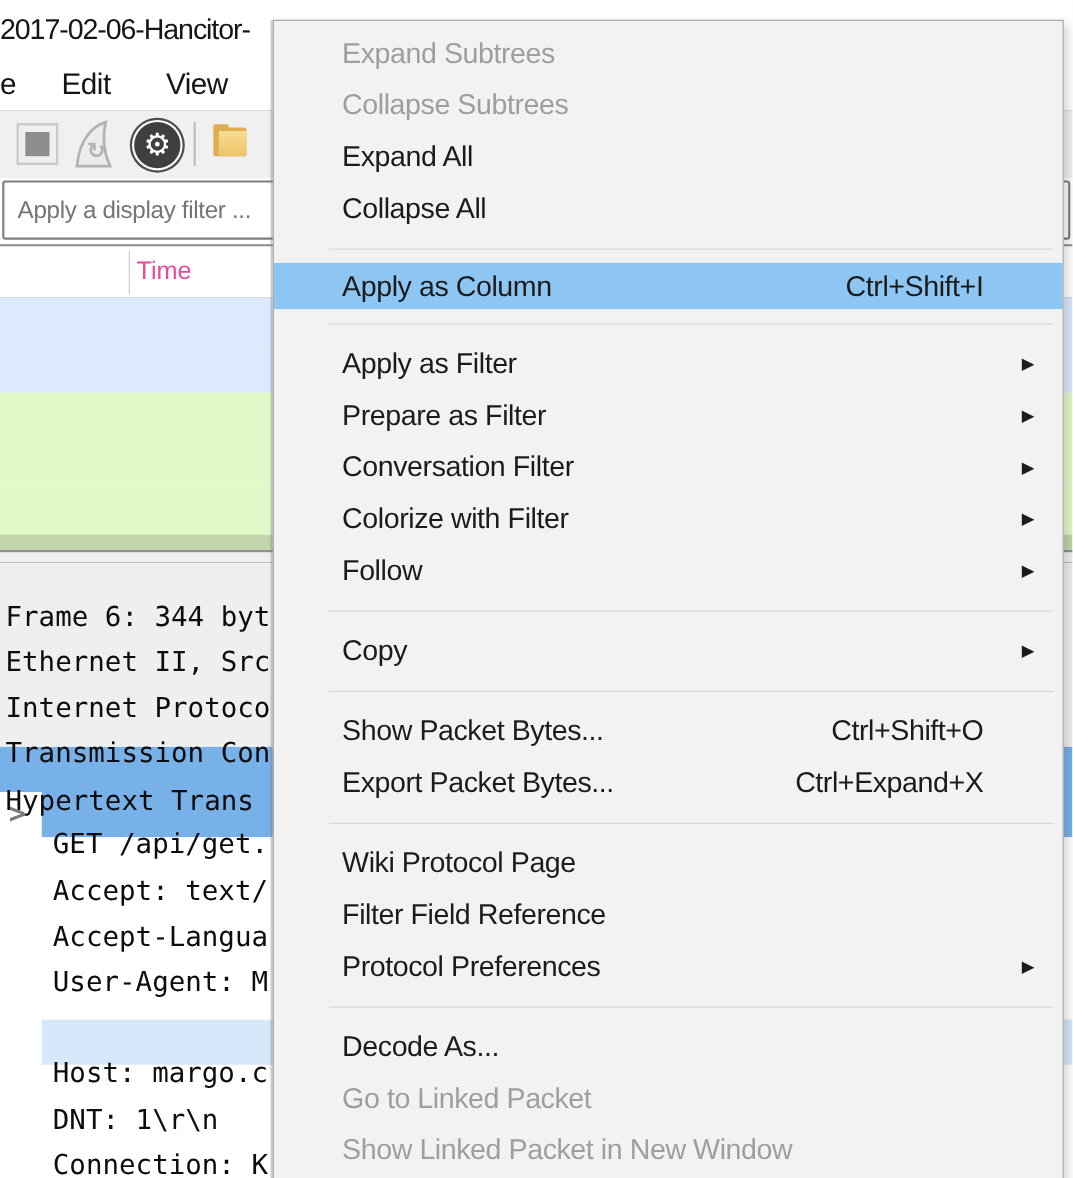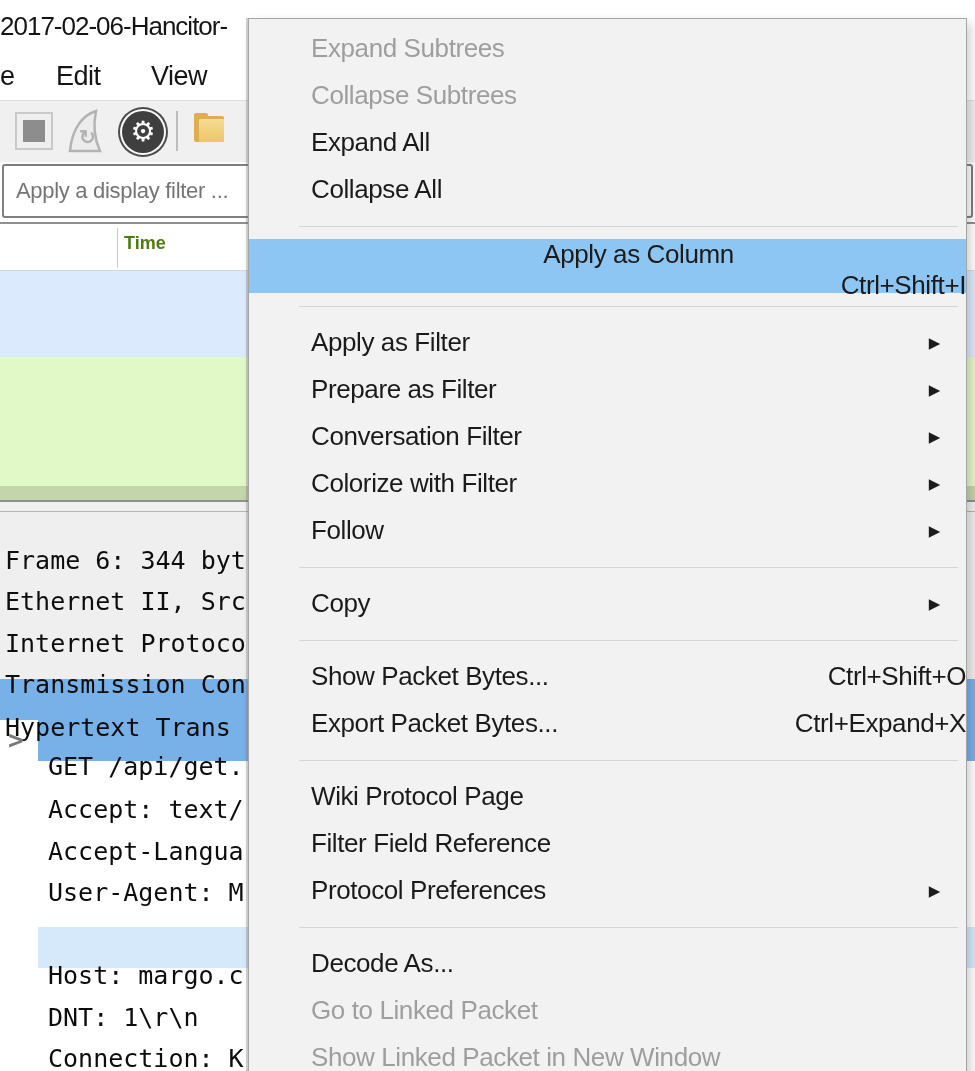--- a/index.html
+++ b/index.html
@@ -35,21 +35,21 @@
   .filter-input { position:absolute; left:2px; top:2px; width:971px; height:54px;
                   border:2px solid #7f7f7f; border-radius:3px; background:#fff;
                   font-family:"Liberation Sans",sans-serif; font-size:22px; letter-spacing:-0.3px;
                   color:#9f9f9f; padding-left:12px; outline:none; }
 
   .pktlist { position:absolute; left:0; top:222px; width:975px; height:278px; background:#fff;
              border-top:2px solid #8f8f8f; overflow:hidden;
              font-family:"DejaVu Sans Mono", monospace; font-size:26px; color:#111; }
   .pl-header { position:relative; height:47px; background:#fff; border-bottom:1px solid #d9d9d9; }
   .pl-time-h { position:absolute; left:124px; top:9px; font-family:"Liberation Sans",sans-serif;
-               font-size:18px; color:#4d7c0f;font-weight:bold; }
+               font-size:23px; color:#ec4899; }
   .pl-colsep { position:absolute; left:117px; top:4px; width:1px; height:40px; background:#c9c9c9; }
   .pl-row { position:relative; height:43px; line-height:42px; white-space:pre; }
   .row-blue { background:#dbeafc; }
   .row-green { background:#e1f9c7; }
   .row-green-sel { background:#c3d5aa; }
   .pl-no-cell { position:absolute; left:0; width:105px; text-align:right; }
   .pl-time { position:absolute; left:123px; }
 
   .splitter { position:absolute; left:0; top:500px; width:975px; height:12px;
               background:#f0f0f0; border-top:2px solid #909090; border-bottom:1px solid #b5b5b5; }
@@ -63,24 +63,24 @@
   .det-line { position:absolute; white-space:pre; line-height:41px; height:41px;margin-top:28px; }
   .det-expander { position:absolute; left:8px; top:208px; width:30px; height:41px; line-height:41px;
                   color:#7a7a7a; font-weight:bold; font-size:26px; }
 
   
   .ctxmenu { position:absolute; left:248px; top:0; width:719px; height:1060px;
              background:#f2f2f2; border:1px solid #a5a5a5;
              box-shadow:-2px 0 0 rgba(120,120,120,0.35), 4px 5px 10px rgba(0,0,0,0.18);
              padding-top:6px; font-size:26px; letter-spacing:-0.4px; color:#1b1b1b;margin-top:18px; }
   .mi { position:relative; height:47px; display:flex; align-items:center; padding-left:62px; }
-  .mi.hl { height:54px; background:#8ec6f3;flex-direction:column; }
+  .mi.hl { height:42px; background:#8ec6f3; }
   .mi.dis .mi-label { color:#9e9e9e; }
   .mi-label { white-space:nowrap; }
-  .mi-shortcut { margin-left:auto; white-space:nowrap; }
+  .mi-shortcut { margin-left:auto; padding-right:72px; white-space:nowrap; }
   .mi-arrow { position:absolute; right:26px; top:50%; transform:translateY(-52%); font-size:15px; color:#1b1b1b; }
   .msep { height:1px; background:#d6d6d6; margin:13px 8px 12px 50px; }
 </style>
 </head>
 <body>
 
 <div id="stage">
 
   <div class="titlebar">
     <div class="title-text">2017-02-06-Hancitor-</div>

